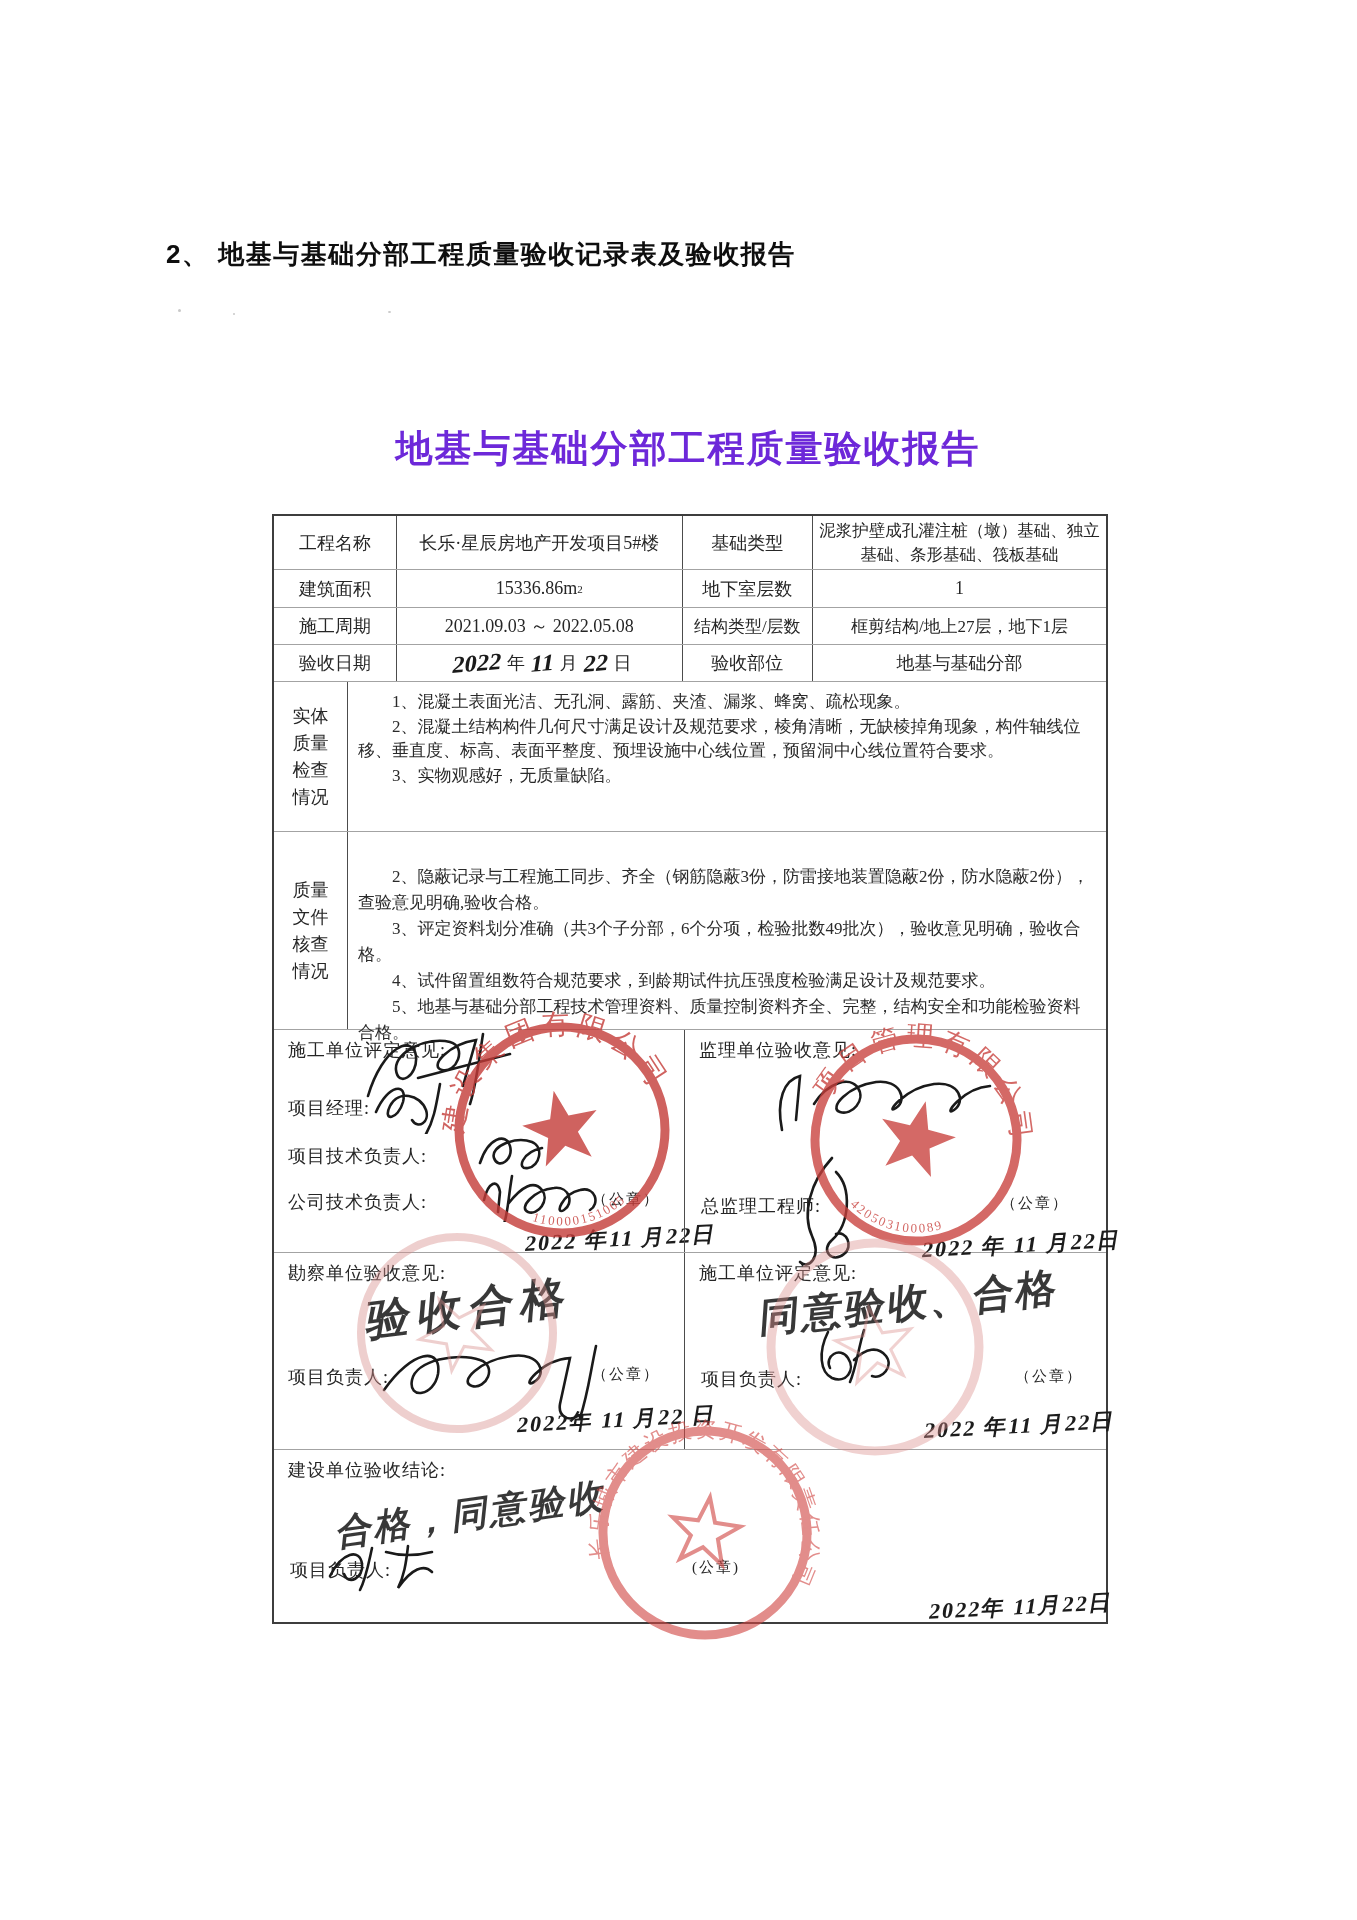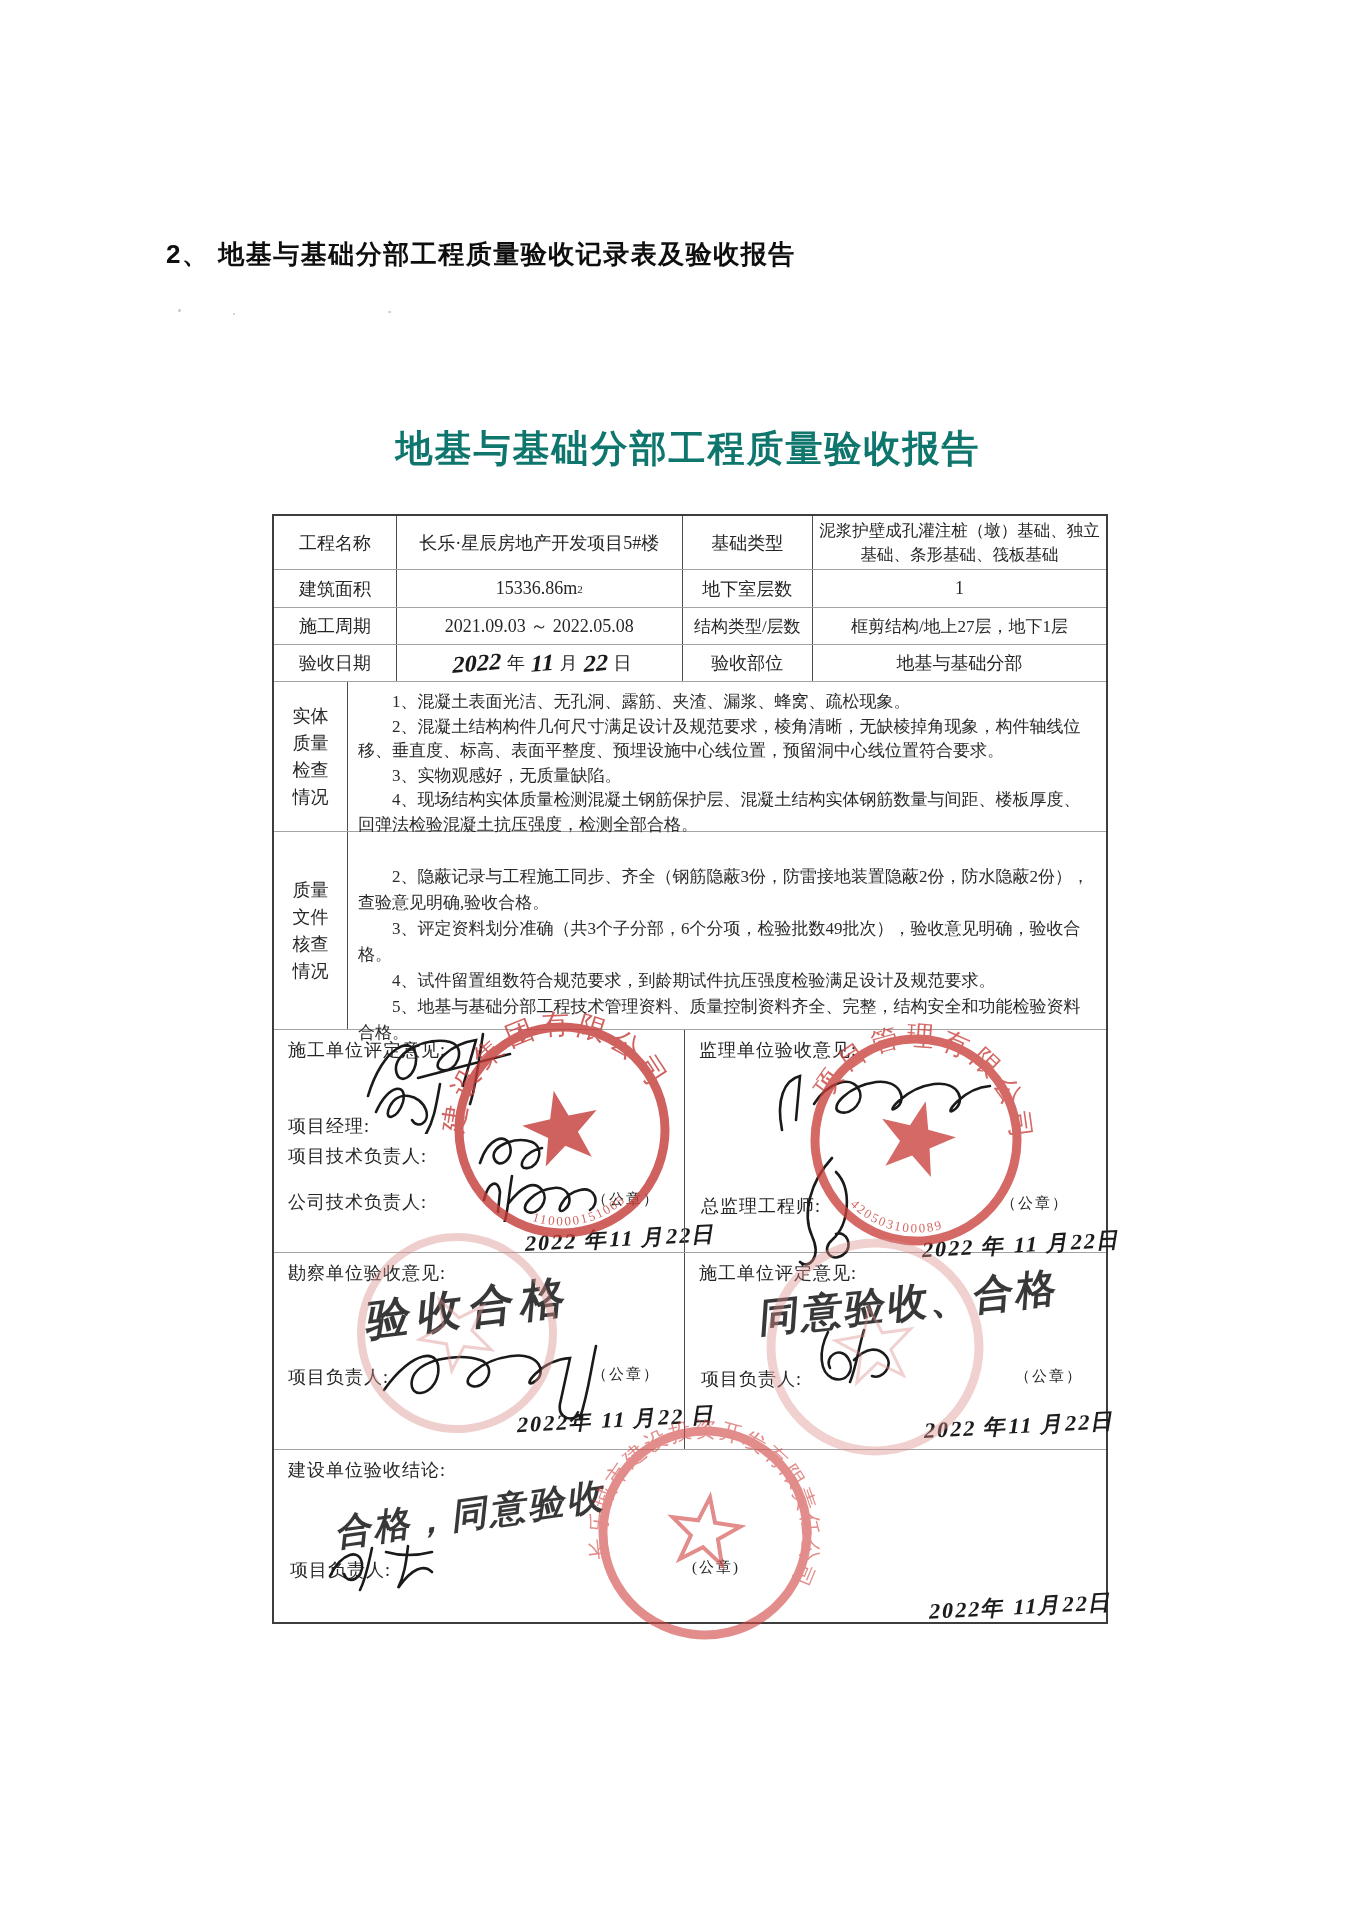--- a/index.html
+++ b/index.html
@@ -8,21 +8,21 @@
     font-family:"Liberation Serif", serif; color:#222; overflow:hidden;
   }
   .heading {
     position:absolute; left:166px; top:237px;
     font-family:"Liberation Sans", sans-serif; font-weight:bold;
     font-size:26px; letter-spacing:1.5px; color:#0e0e0e;
   }
   .doc-title {
     position:absolute; left:272px; top:424px; width:832px;
     text-align:center; font-size:37px; font-weight:bold;
-    letter-spacing:2px; color:#0f766e;
+    letter-spacing:2px; color:#6d28d9;
   }
   
   .report {
     position:absolute; left:272px; top:514px; width:832px;
     border:2px solid #3d3d3d; box-sizing:content-box; background:transparent;
     font-size:18px; color:#262626;
   }
   .r { display:flex; border-top:1px solid #a3a3a3; }
   .r:first-child { border-top:none; }
   .c {
@@ -135,21 +135,20 @@
       <div class="c vlabel">
         <span>实体</span>
         <span>质量</span>
         <span>检查</span>
         <span>情况</span>
       </div>
       <div class="bodycell">
         <p>1、混凝土表面光洁、无孔洞、露筋、夹渣、漏浆、蜂窝、疏松现象。</p>
         <p>2、混凝土结构构件几何尺寸满足设计及规范要求，棱角清晰，无缺棱掉角现象，构件轴线位移、垂直度、标高、表面平整度、预埋设施中心线位置，预留洞中心线位置符合要求。</p>
         <p>3、实物观感好，无质量缺陷。</p>
-        <p>4、现场结构实体质量检测混凝土钢筋保护层、混凝土结构实体钢筋数量与间距、楼板厚度、回弹法检验混凝土抗压强度，检测全部合格。</p>
       </div>
     </div>
 
     <div class="r hFile">
       <div class="c vlabel">
         <span>质量</span>
         <span>文件</span>
         <span>核查</span>
         <span>情况</span>
       </div>
@@ -157,21 +156,21 @@
         <p>2、隐蔽记录与工程施工同步、齐全（钢筋隐蔽3份，防雷接地装置隐蔽2份，防水隐蔽2份），查验意见明确,验收合格。</p>
         <p>3、评定资料划分准确（共3个子分部，6个分项，检验批数49批次），验收意见明确，验收合格。</p>
         <p>4、试件留置组数符合规范要求，到龄期试件抗压强度检验满足设计及规范要求。</p>
         <p>5、地基与基础分部工程技术管理资料、质量控制资料齐全、完整，结构安全和功能检验资料合格。</p>
       </div>
     </div>
 
     <div class="r hS1">
       <div class="c signcell scLeft">
         <div class="sec-title">施工单位评定意见:</div>
-        <div class="role" style="left:14px;top:84px;">项目经理:</div>
+        <div class="role" style="left:14px;top:66px;">项目经理:</div>
         <div class="role" style="left:14px;top:114px;">项目技术负责人:</div>
         <div class="role" style="left:14px;top:160px;">公司技术负责人:</div>
         <div class="sealnote" style="left:318px;top:160px;">（公章）</div>
         <div class="hwdate" style="left:252px;top:194px;">2022 年11 月22日</div>
       </div>
       <div class="c signcell scRight">
         <div class="sec-title">监理单位验收意见:</div>
         <div class="role" style="left:16px;top:164px;">总监理工程师:</div>
         <div class="sealnote" style="left:316px;top:164px;">（公章）</div>
         <div class="hwdate" style="left:238px;top:200px;">2022 年 11 月22日</div>

